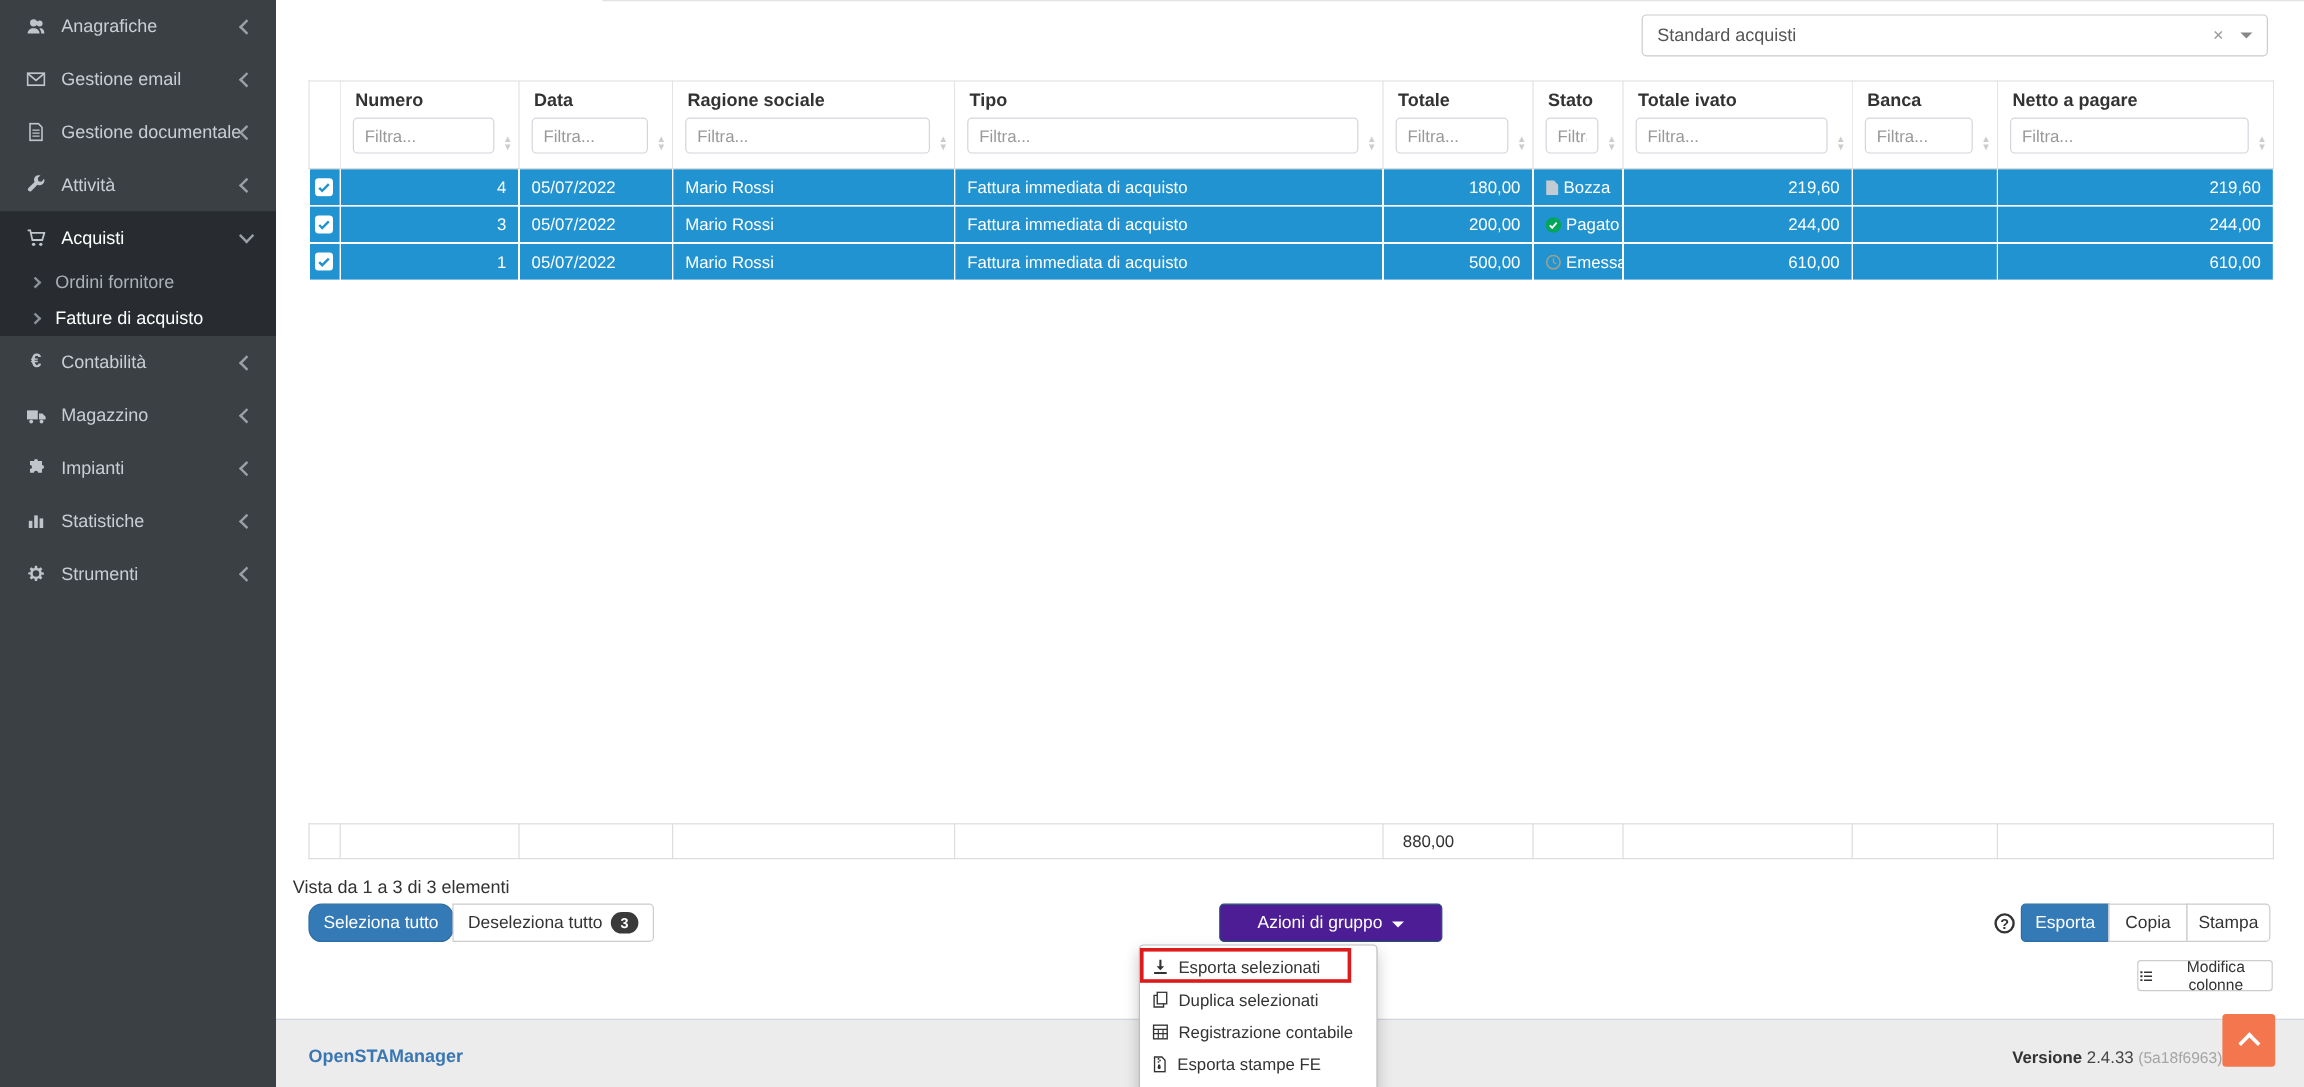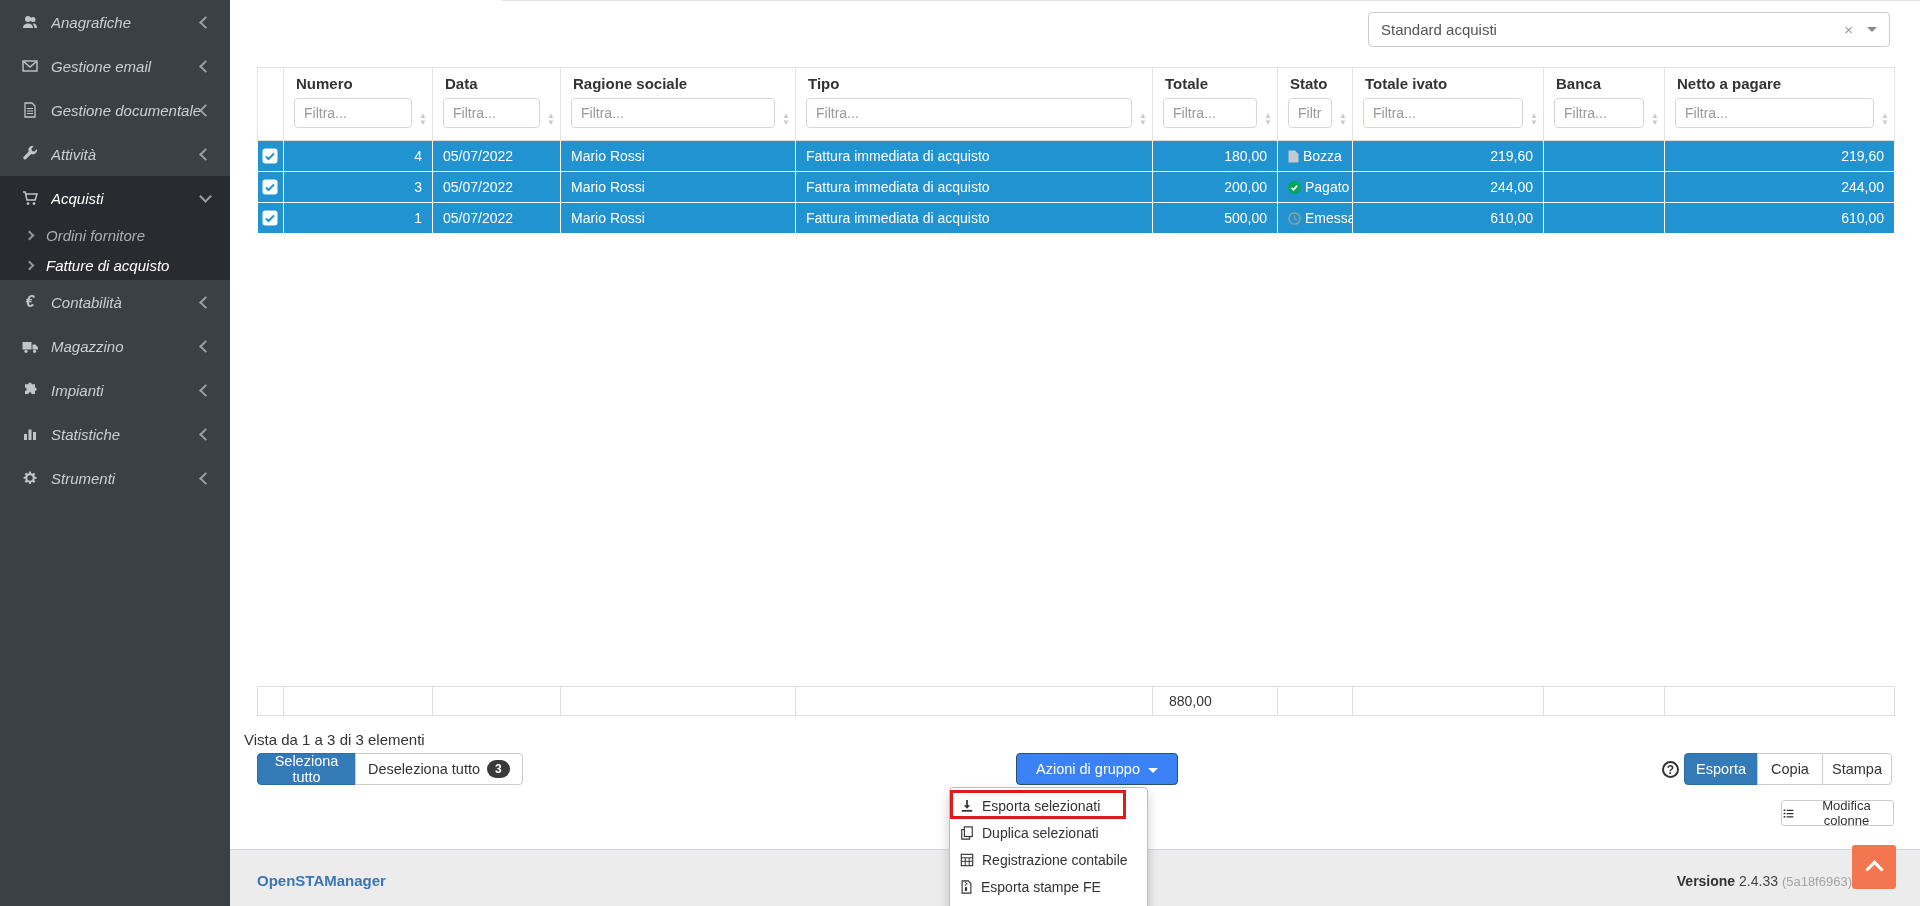--- a/index.html
+++ b/index.html
@@ -1,21 +1,21 @@
 <!DOCTYPE html>
 <html><head>
 <meta charset="utf-8">
 <style>
   html,body{margin:0;padding:0;}
   body{
     width:1920px;height:906px;overflow:hidden;position:relative;
     font-family:"Liberation Sans","DejaVu Sans",sans-serif;background:#fff;
   }
   
-  .sidebar{position:absolute;left:0;top:0;width:230px;height:906px;background:#3b4045;z-index:5;font-style:italic;}
+  .sidebar{position:absolute;left:0;top:0;width:230px;height:906px;background:#3b4045;z-index:5;}
   .sidebar ul{list-style:none;margin:0;padding:0;}
   .menu{margin-top:-20px;}
   .s-item{height:44px;display:flex;align-items:center;padding:0 20px;color:#c9ced4;font-size:15px;cursor:pointer;}
   .s-item .ico{width:20px;display:flex;justify-content:center;align-items:center;color:#bfc5cb;flex:none;}
   .s-item .lbl{margin-left:11px;flex:1;white-space:nowrap;overflow:hidden;}
   .chev{width:7px;height:7px;border-right:2px solid #9aa0a6;border-bottom:2px solid #9aa0a6;display:inline-block;flex:none;}
   .chev.left{transform:rotate(135deg);}
   .chev.down{transform:rotate(45deg);margin-top:-3px;}
   .chev.right{width:5px;height:5px;transform:rotate(-45deg);border-color:#8d939a;}
   .group.open{background:#282b2f;}
@@ -46,24 +46,24 @@
   td.num{text-align:right;}
   td.stato-cell{padding:0 4px;font-size:12px;color:#1d2b33;}
   .stato-wrap{display:flex;align-items:center;gap:4px;}
   .totals{border-collapse:collapse;table-layout:fixed;position:absolute;left:27px;top:686px;width:1637px;}
   .totals td{border:1px solid #ddd;height:28px;font-size:14px;color:#333;padding:0 16px;background:#fff;}
   
   .summary{position:absolute;left:14px;top:731px;font-size:15px;color:#333;}
   .btn{display:inline-flex;align-items:center;justify-content:center;height:32px;font-size:14.5px;border-radius:4px;border:1px solid #ccc;cursor:pointer;box-sizing:border-box;background:#fff;color:#333;font-family:inherit;}
   .btn-blue{background:#337ab7;color:#fff;border-color:#2e6da4;}
   .sel-group{position:absolute;left:27px;top:753px;display:flex;}
-  .sel-group .btn:first-child{border-top-right-radius:0;border-bottom-right-radius:0;width:99px;}
+  .sel-group .btn:first-child{border-top-right-radius:0;border-bottom-right-radius:0;width:121px;border-radius:11px;}
   .sel-group .btn:last-child{border-top-left-radius:0;border-bottom-left-radius:0;margin-left:-1px;padding:0 12px;}
   .badge{background:#3a3a3a;color:#fff;font-size:12px;font-weight:bold;border-radius:10px;padding:3px 8px;margin-left:7px;line-height:1;}
-  .azioni{position:absolute;left:786px;top:753px;width:162px;background:#3b82f6;border:1px solid #26516f;color:#fff;}
+  .azioni{position:absolute;left:786px;top:753px;width:186px;background:#4c1d95;border:1px solid #26516f;color:#fff;}
   .azioni .caret-down{border-top-color:#fff;margin:2px 0 0 8px;}
   .dropdown{position:absolute;left:719px;top:787px;width:197px;background:#fff;border:1px solid #bdbdbd;border-radius:4px;box-shadow:0 6px 12px rgba(0,0,0,.2);padding:4px 0;z-index:50;}
   .dd-item{height:27px;display:flex;align-items:center;padding:0 10px;font-size:14px;color:#333;gap:8px;cursor:pointer;white-space:nowrap;}
   .dd-item .ico{color:#333;display:flex;align-items:center;flex:none;}
   .red-box{position:absolute;left:0;top:2px;width:176px;height:29px;border:3px solid #dd1b1b;pointer-events:none;box-sizing:border-box;}
   .help{position:absolute;left:1432px;top:761px;width:17px;height:17px;border:2px solid #333;border-radius:50%;color:#333;font-size:12px;font-weight:bold;display:flex;align-items:center;justify-content:center;cursor:pointer;box-sizing:border-box;}
   .exp-group{position:absolute;left:1454px;top:753px;display:flex;}
   .exp-group .btn{border-radius:0;margin-left:-1px;}
   .exp-group .btn:first-child{border-radius:4px 0 0 4px;margin-left:0;width:74px;}
   .exp-group .btn:nth-child(2){width:66px;}

